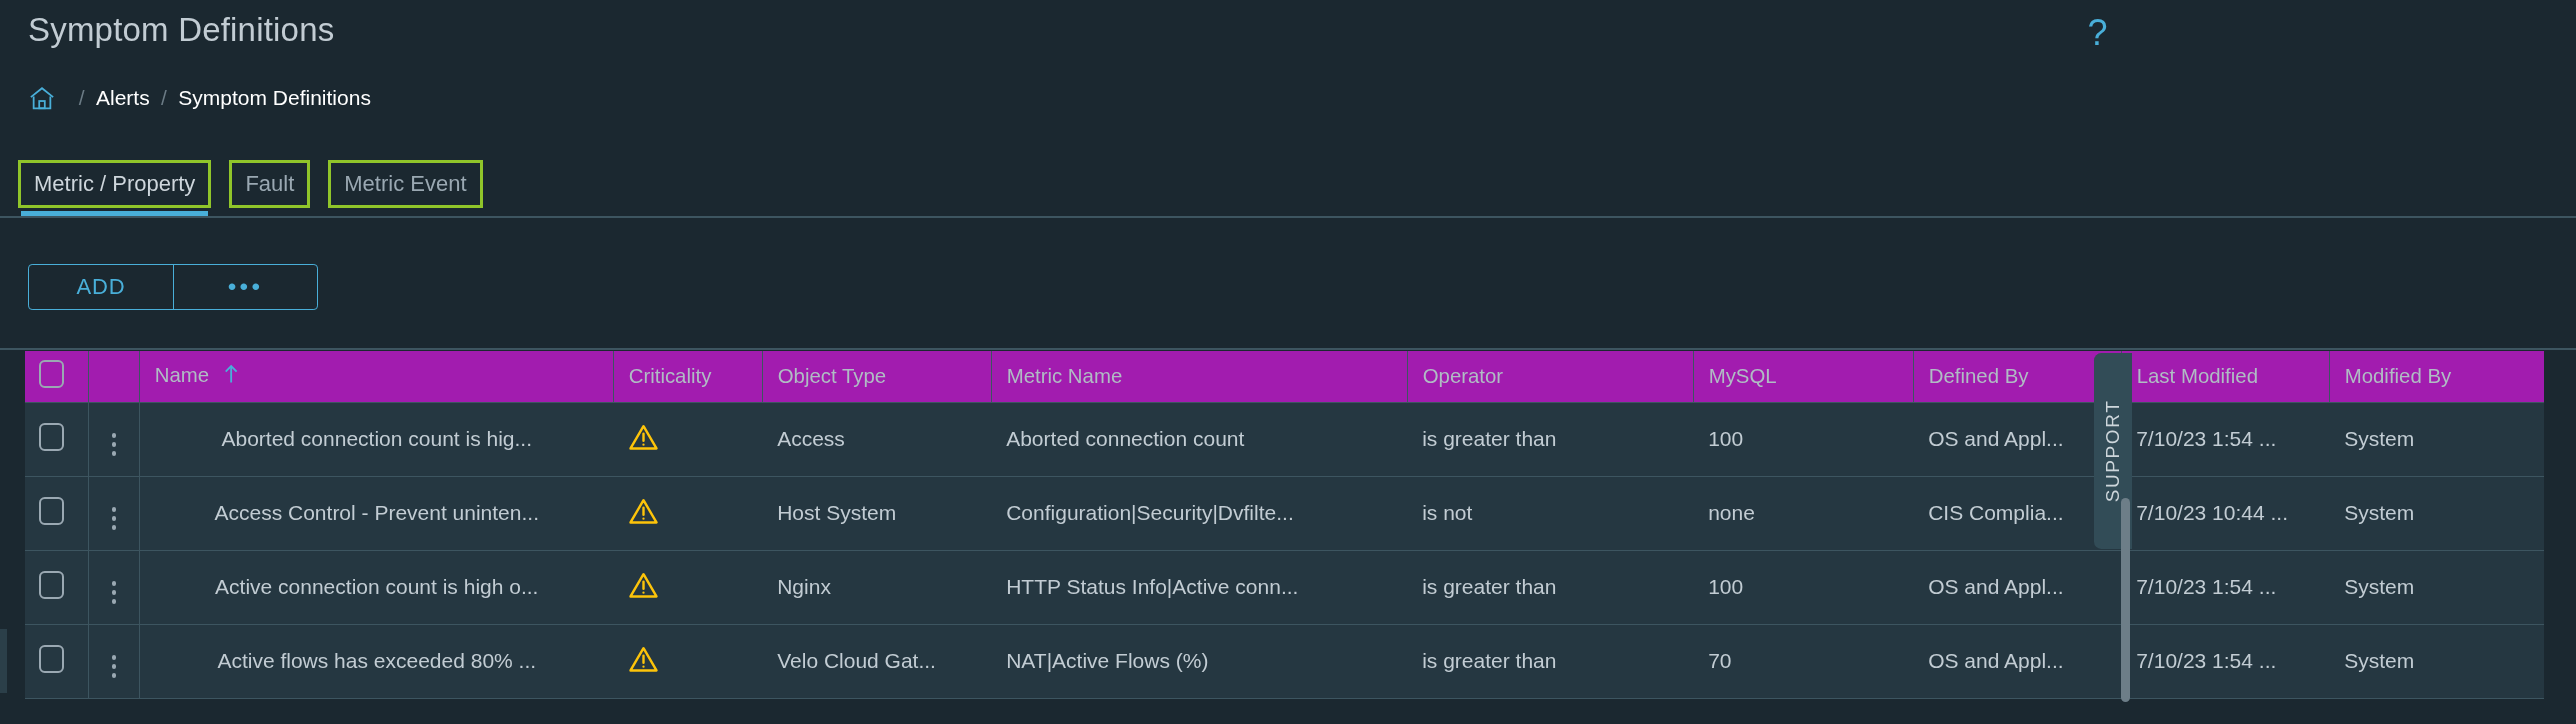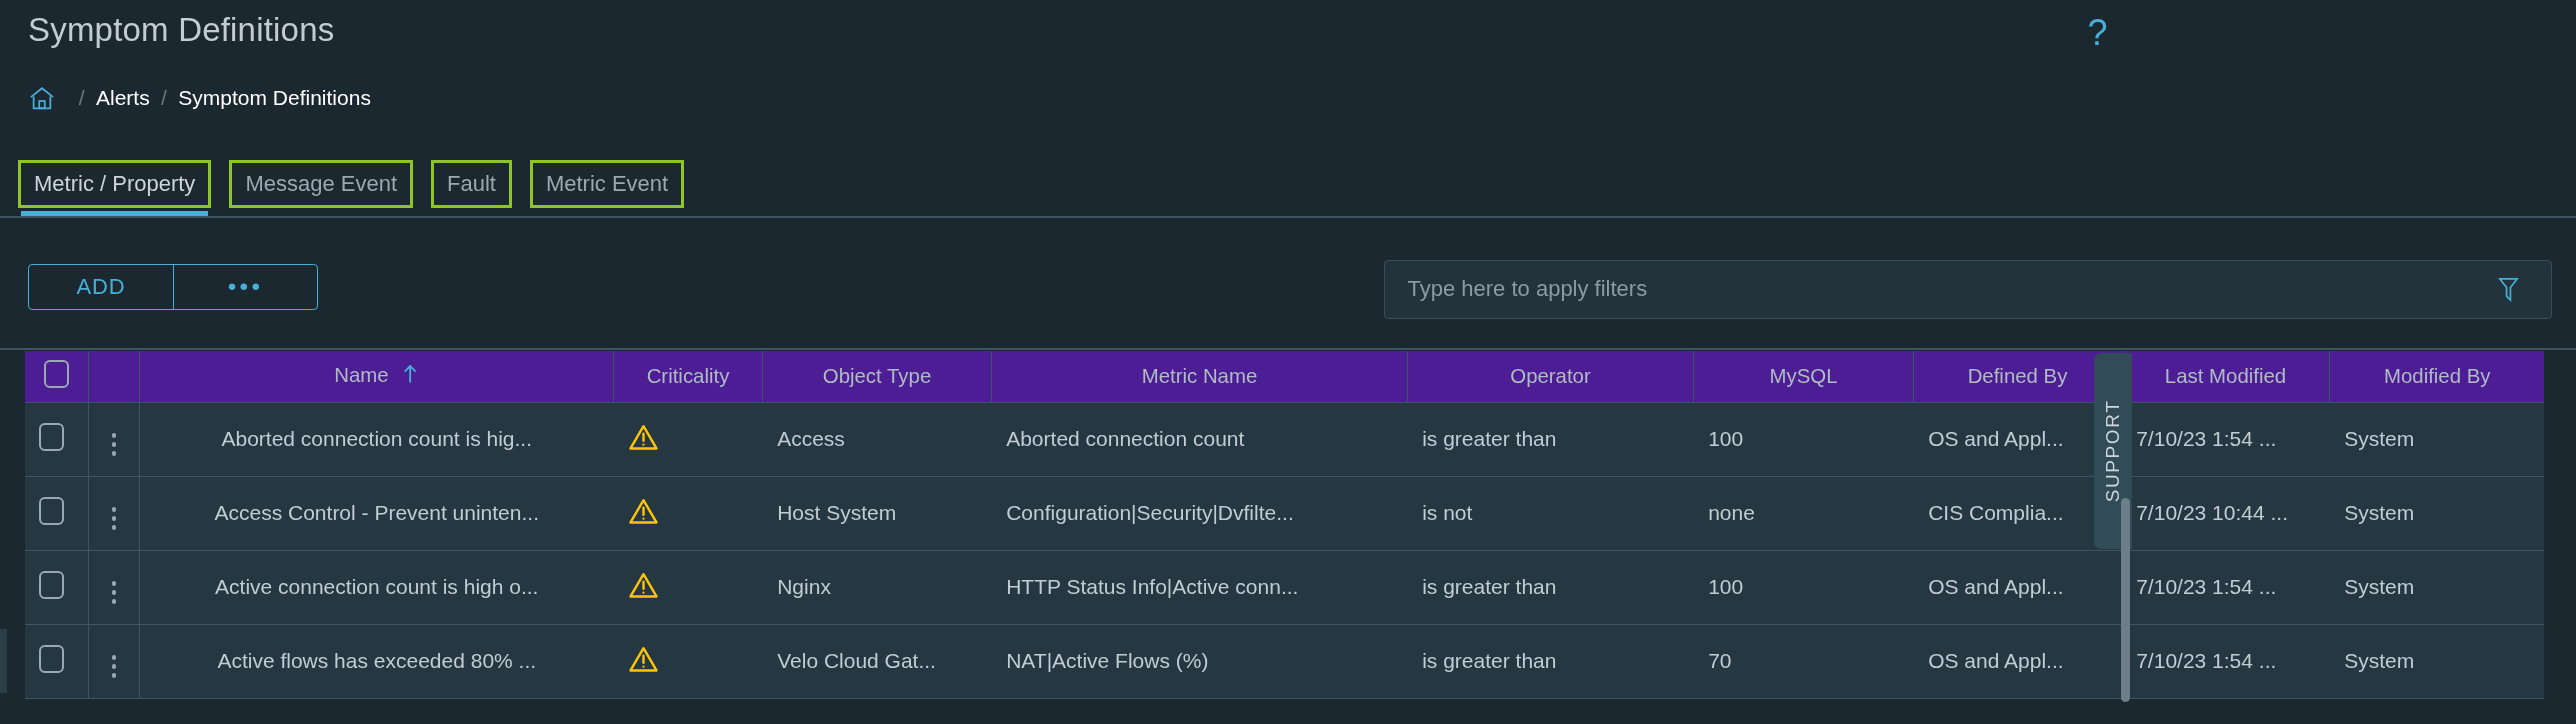--- a/index.html
+++ b/index.html
@@ -100,23 +100,23 @@
   .funnel-icon { width: 49px; margin-right: 18px; display:flex; align-items:center; justify-content:center; cursor:pointer; }
 
   
   .table-wrap {
     position: absolute; left: 24.5px; top: 351px;
     width: 2519px; height: 373px;
     overflow: hidden;
   }
   table.grid { width: 2519px; border-collapse: collapse; table-layout: fixed; }
   table.grid thead th {
-    background: #4c1d95;
+    background: #a21caf;
     color: #b0bcc4;
-    font-size: 20.4px; font-weight: 400; text-align: center;
+    font-size: 20.4px; font-weight: 400; text-align: left;
     height: 51px; padding: 0 14.7px;
     border-right: 1.6px solid #3d5560;
     vertical-align: middle;
     white-space: nowrap;
   }
   table.grid thead th:last-child { border-right: none; }
   table.grid thead tr { border-bottom: 1.6px solid #3d5560; }
 
   table.grid tbody td {
     background: #253741;
@@ -209,49 +209,37 @@
     <span class="bc-link">Symptom Definitions</span>
   </div>
 
   <div class="tabstrip">
     <div class="tabs-row">
       <div class="tab active">
         <span>Metric / Property</span>
         <span class="underline"></span>
       </div>
       <div class="tab">
-        <span>Message Event</span>
-        
-      </div>
-      <div class="tab">
         <span>Fault</span>
         
       </div>
       <div class="tab">
         <span>Metric Event</span>
         
       </div>
     </div>
     <div class="tabs-baseline"></div>
   </div>
 
   <div class="toolbar">
     <div class="btn-group">
       <button class="btn-add">ADD</button>
       <button class="btn-more">•••</button>
     </div>
 
-    <div class="filter-box">
-      <input class="filter-input" type="text" placeholder="Type here to apply filters" style="">
-      <span class="funnel-icon">
-        <svg width="23" height="29" viewBox="0 0 24 30" fill="none" stroke="#49afd9" stroke-width="1.8">
-          <path d="M3 4 L21 4 L14 13 L14 26 L10 22 L10 13 Z"></path>
-        </svg>
-      </span>
-    </div>
   </div>
 
   <div class="top-hairline"></div>
 
   <div class="table-wrap">
     <table class="grid">
       <thead>
         <tr>
           <th class="col-chk">
             <span class="chk"></span>

